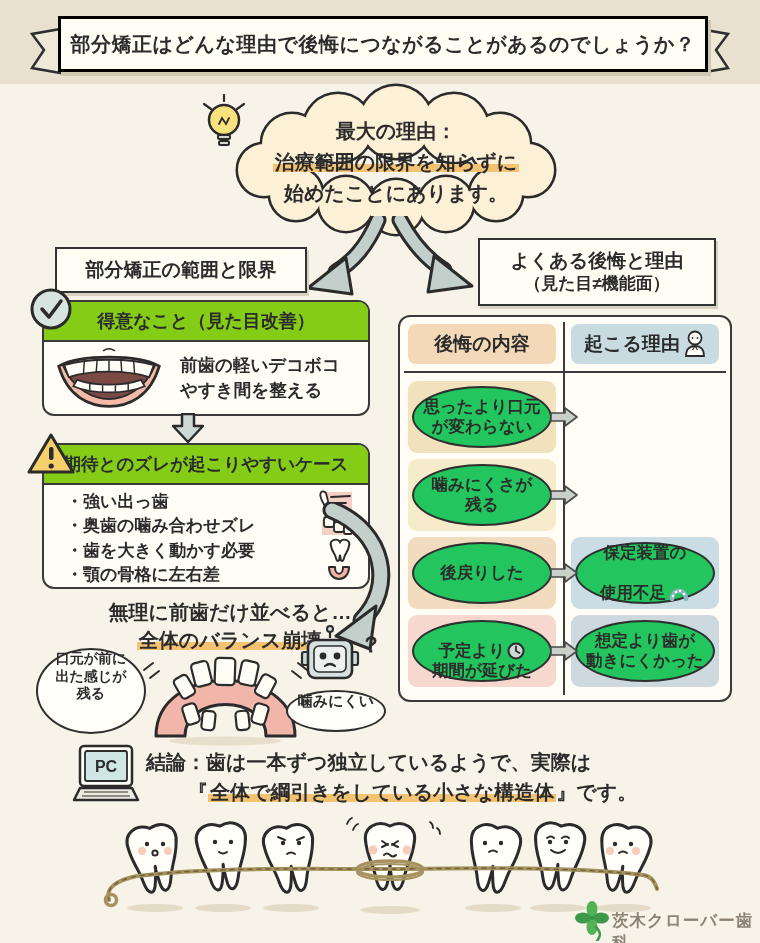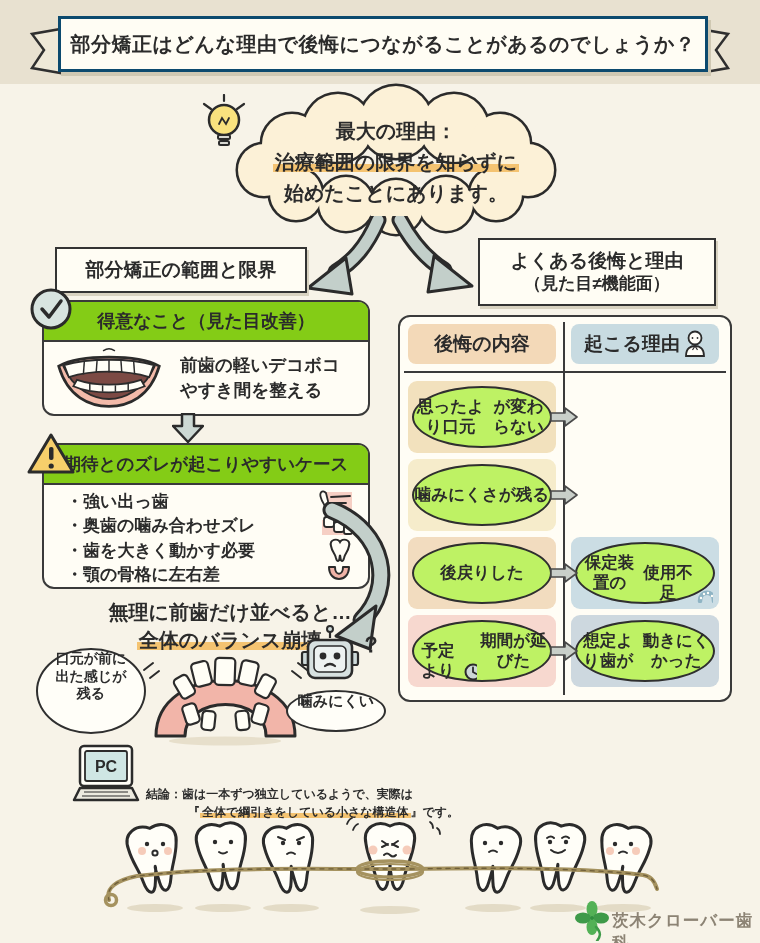--- a/index.html
+++ b/index.html
@@ -1,21 +1,21 @@
 <!DOCTYPE html>
 <html><head>
 <meta charset="utf-8">
 <style>
   html,body{margin:0;padding:0;}
   .stage{position:relative;width:760px;height:943px;background:#f7f3e8;overflow:hidden;
          font-family:"Liberation Sans","DejaVu Sans",sans-serif;color:#2b2b2b;font-weight:700;}
   .abs{position:absolute;}
   .topstrip{left:0;top:0;width:760px;height:84px;background:#e8e1d0;}
   
-  .ribbon-main{left:58px;top:16px;width:644px;height:50px;background:#fffdf4;border:3px solid #0c4a6e;
+  .ribbon-main{left:58px;top:16px;width:644px;height:50px;background:#fffdf4;border:3px solid #000000;
                box-shadow:3px 4px 0 #cfc8b2;display:flex;align-items:center;justify-content:center;
                font-size:20px;letter-spacing:.5px;z-index:2;}
   
   .cloud-text{left:248px;top:116px;width:296px;text-align:center;font-size:20px;line-height:1.55;z-index:2;}
   .hl{background:linear-gradient(transparent 58%,#f4c371 58%,#f4c371 95%,transparent 95%);padding:0 2px;}
   
   .sec-h{background:#fffdf4;border:2.5px solid #333;display:flex;flex-direction:column;
          align-items:center;justify-content:center;box-shadow:2px 3px 0 #d8d2c0;}
   
   .panel{background:#fffdf5;border:2.5px solid #3a3a3a;border-radius:12px;}
@@ -30,26 +30,26 @@
   .collapse-t{left:70px;top:598px;width:320px;text-align:center;font-size:20px;line-height:1.4;z-index:2;}
   .bubble{background:#fffef8;border:2.5px solid #2f2f2f;border-radius:50%;display:flex;flex-direction:column;
           align-items:center;text-align:center;z-index:3;}
   
   .tbl{left:398px;top:315px;width:330px;height:383px;}
   .tbl-vline{position:absolute;left:163px;top:5px;bottom:5px;width:2px;background:#3a3a3a;}
   .tbl-hline{position:absolute;left:4px;right:4px;top:54px;height:2px;background:#3a3a3a;}
   .hcell{position:absolute;top:7px;width:148px;height:40px;border-radius:8px;display:flex;
          align-items:center;justify-content:center;font-size:19px;gap:4px;}
   .cell{position:absolute;width:148px;height:72px;border-radius:9px;display:flex;align-items:center;justify-content:center;}
-  .ell{width:136px;height:58px;background:#bef264;border:2.5px solid #2f2f2f;border-radius:50%;
-       display:flex;flex-direction:row;align-items:center;justify-content:center;font-size:16.5px;line-height:1.2;text-align:center;}
-  .ell .ln{display:flex;align-items:flex-end;gap:2px;margin-top:20px;}
+  .ell{width:136px;height:58px;background:#22c55e;border:2.5px solid #2f2f2f;border-radius:50%;
+       display:flex;flex-direction:column;align-items:center;justify-content:center;font-size:16.5px;line-height:1.2;text-align:center;}
+  .ell .ln{display:flex;align-items:center;gap:2px;margin-top:20px;}
   .row-arrow{position:absolute;left:150px;width:28px;height:20px;z-index:2;}
   
-  .concl{left:146px;top:785px;width:580px;font-size:12px;line-height:1.5;}
+  .concl{left:146px;top:747px;width:580px;font-size:20px;line-height:1.5;}
   .concl .l2{padding-left:42px;}
   .footer-name{left:612px;top:910px;font-size:16.5px;color:#8c8374;letter-spacing:1px;}
   svg{display:block;}
   .qmark{font-size:22px;z-index:3;}
 </style>
 </head>
 <body>
 
 <div class="stage">
 

